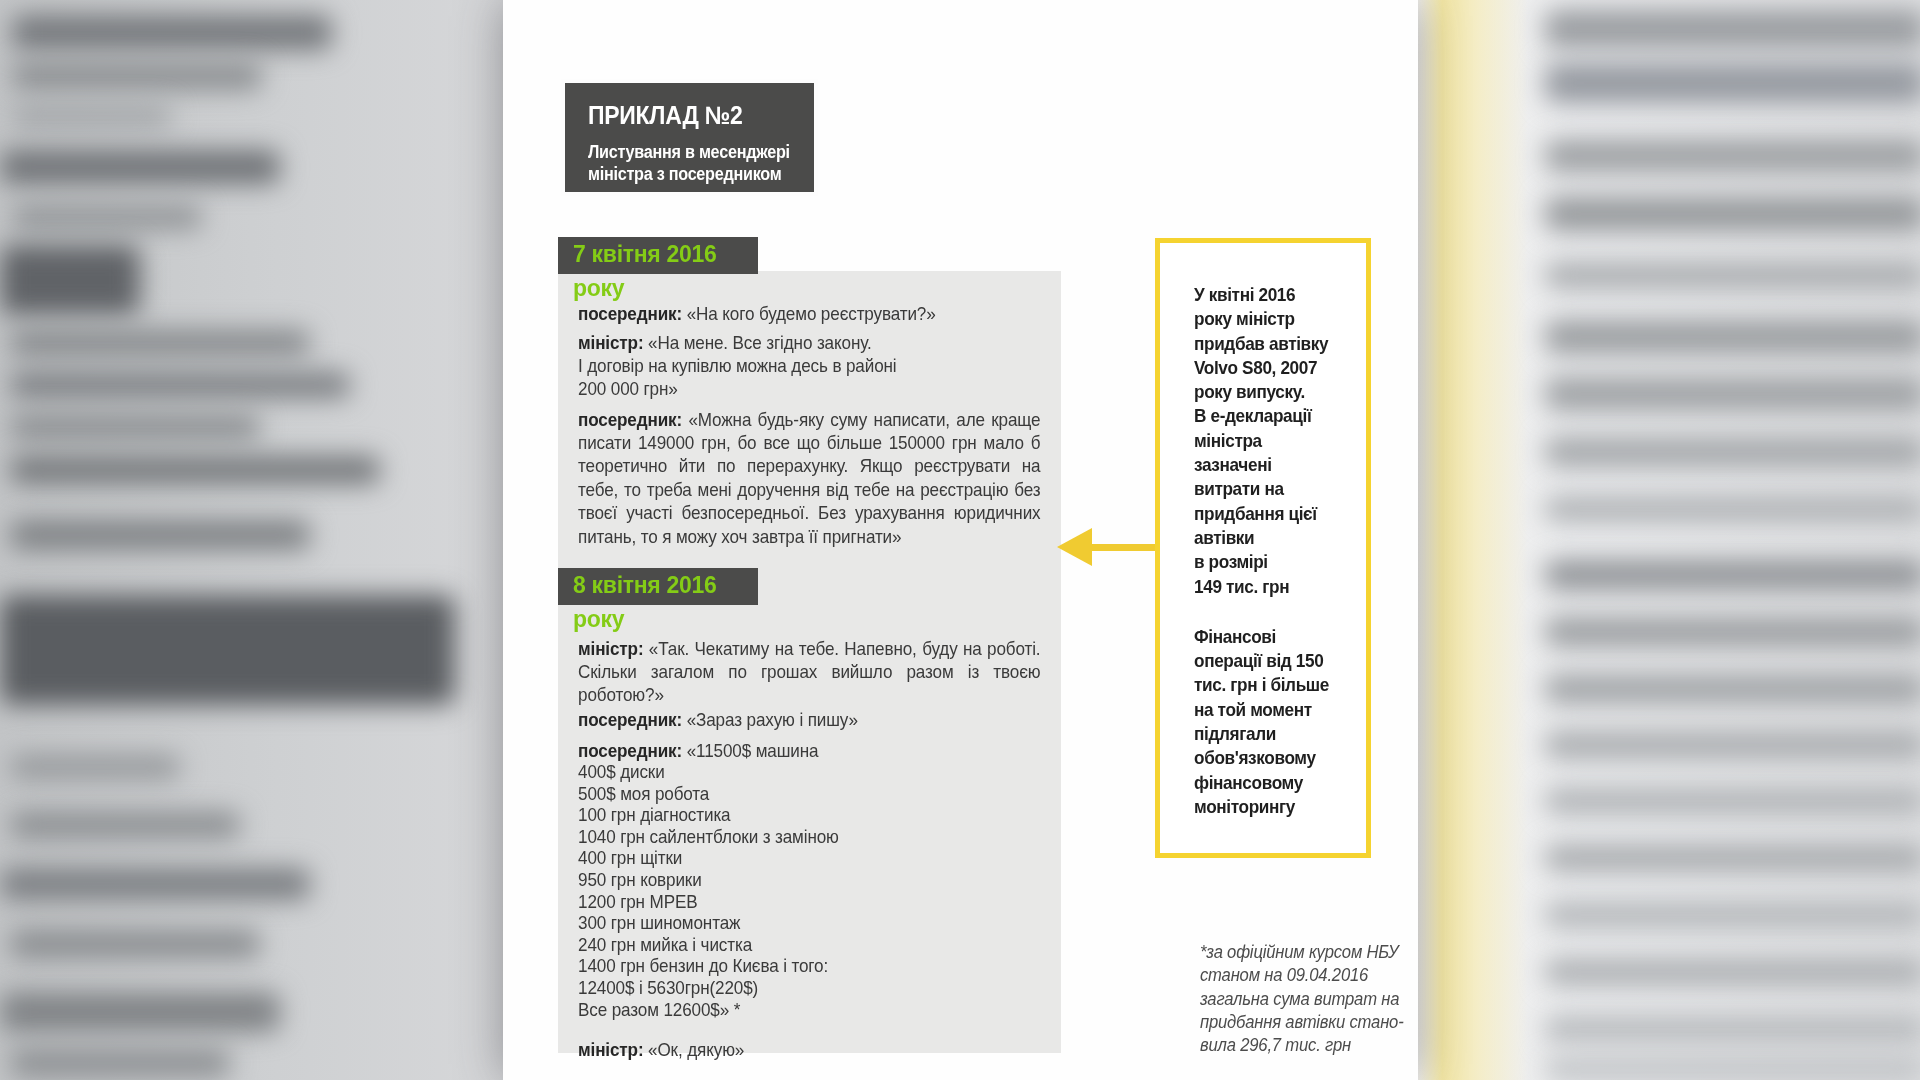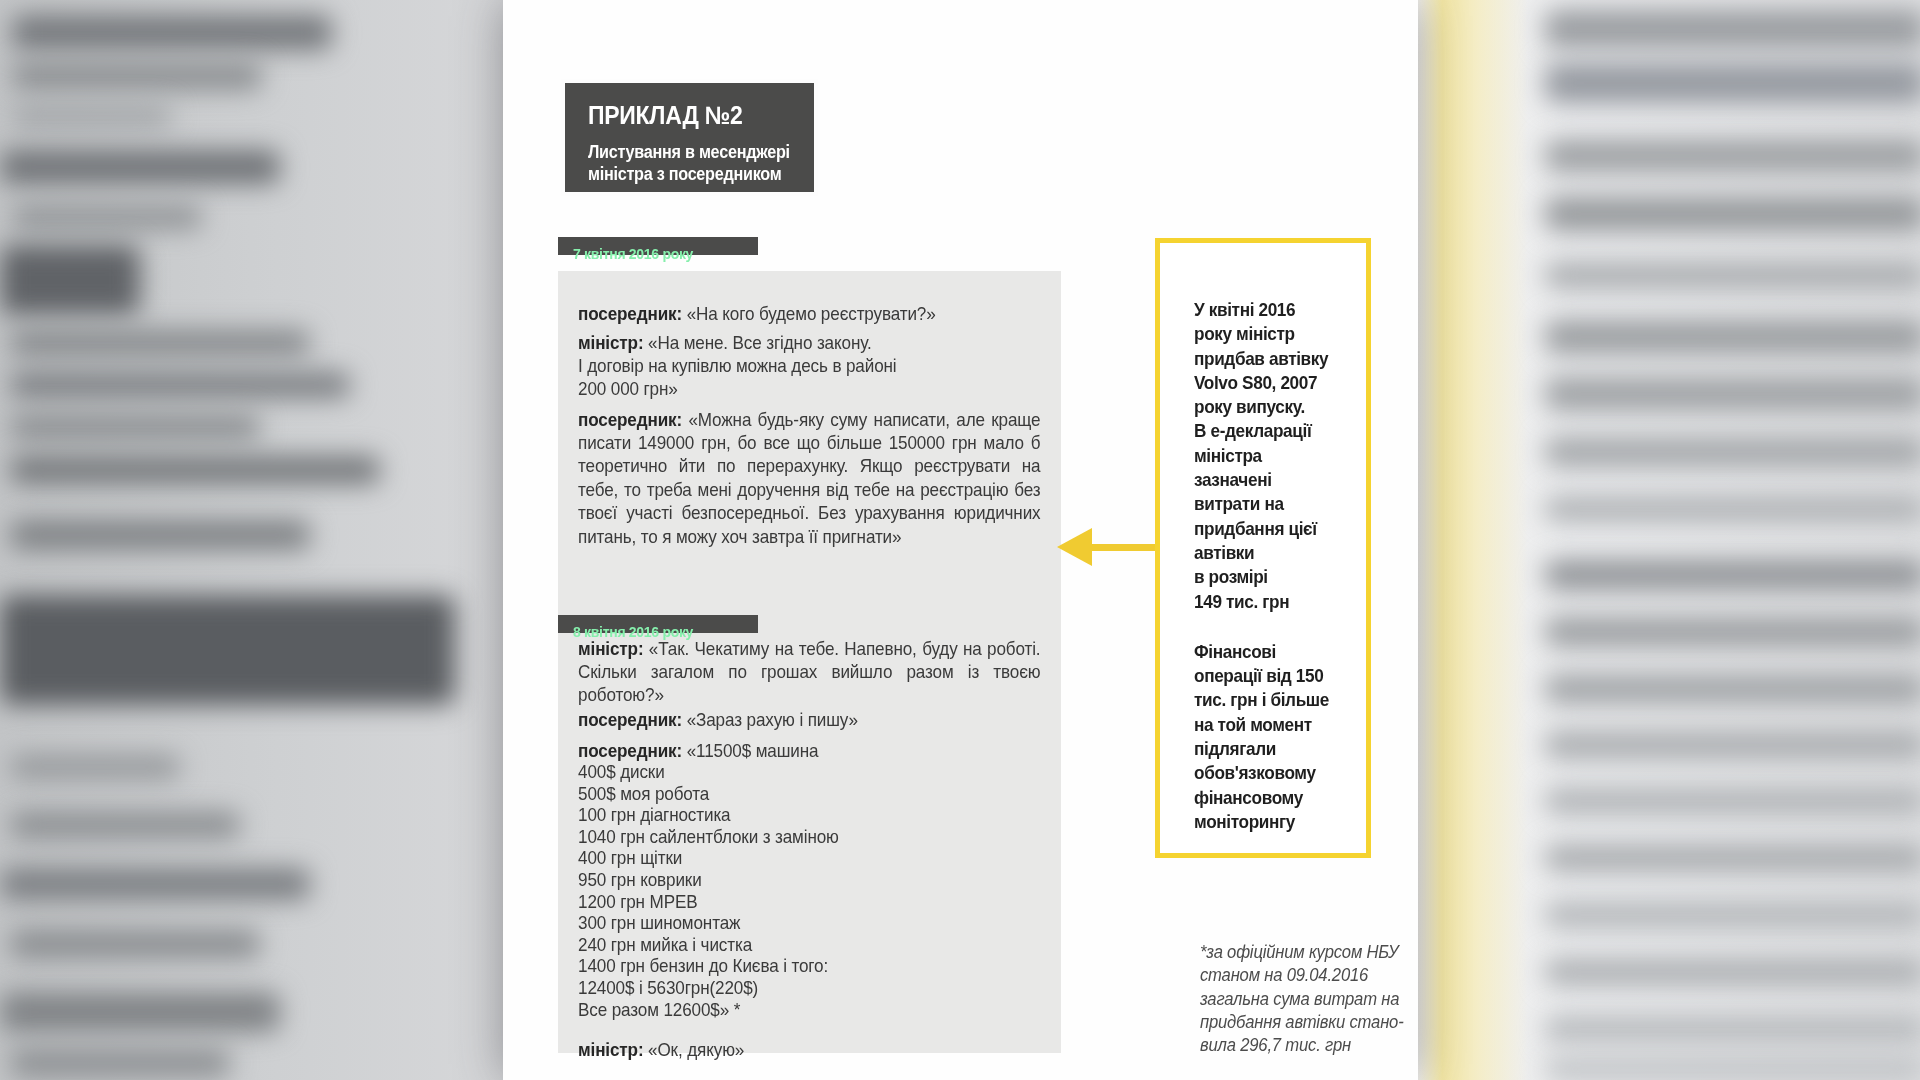--- a/index.html
+++ b/index.html
@@ -29,36 +29,36 @@
   
   .example-box{position:absolute;left:58px;top:79px;width:257px;height:117px;box-sizing:border-box;
                background:#4b4b4a;border:4px solid #fdfdfd;padding:18px 0 0 23px;}
   .example-title{margin:0;color:#fff;font-size:25px;font-weight:bold;letter-spacing:-.3px;
                  transform:scaleX(.92);transform-origin:0 0;}
   .example-sub{margin:12px 0 0 0;color:#fff;font-size:18px;font-weight:bold;line-height:21.5px;
                letter-spacing:-.3px;white-space:pre-line;transform:scaleX(.9);transform-origin:0 0;}
 
   
   .chat-panel{position:absolute;left:55px;top:271px;width:503px;height:782px;background:#e8e8e7;}
-  .date-box{position:absolute;left:55px;width:200px;height:18px;box-sizing:border-box;
-            background:#4b4b4a;color:#86efac;font-size:14px;font-weight:bold;line-height:34px;
+  .date-box{position:absolute;left:55px;width:200px;height:37px;box-sizing:border-box;
+            background:#4b4b4a;color:#84cc16;font-size:23px;font-weight:bold;line-height:34px;
             padding-left:15px;letter-spacing:-.3px;z-index:3;}
-  .date-1{top:237px;} .date-2{top:568px;margin-top:47px;}
+  .date-1{top:237px;} .date-2{top:568px;}
 
   .msg{position:absolute;left:75px;width:500px;z-index:2;font-size:18.5px;line-height:23.4px;
        color:#3a3a3a;letter-spacing:-.15px;transform:scaleX(.925);transform-origin:0 0;}
   .msg .spk{font-weight:bold;color:#262626;}
   .pre{white-space:pre-line;}
   .just{text-align:justify;}
   .m1{top:283px;} .m2{top:312px;} .m3{top:389px;}
   .m4{top:618px;} .m5{top:689px;} .m6{top:721px;line-height:21.6px;} .m7{top:1019px;}
 
   
   .info-box{position:absolute;left:652px;top:238px;width:216px;height:620px;box-sizing:border-box;
-            background:#fff;border:5px solid #f5d330;padding:55px 4px 0 34px;z-index:2;}
+            background:#fff;border:5px solid #f5d330;padding:40px 4px 0 34px;z-index:2;}
   .info-box p{margin:0;font-size:18.5px;font-weight:bold;line-height:24.3px;letter-spacing:-.4px;
               color:#1f1f1f;white-space:pre-line;width:178px;transform:scaleX(.93);transform-origin:0 0;}
   .info-box p + p{margin-top:26px;}
 
   
   .arrow{position:absolute;left:554px;top:528px;width:100px;height:38px;z-index:2;}
   .arrow-head{position:absolute;left:0;top:0;width:0;height:0;
               border-top:19px solid transparent;border-bottom:19px solid transparent;
               border-right:35px solid #f0cb31;}
   .arrow-line{position:absolute;left:30px;top:16px;width:68px;height:7px;background:#f0cb31;}

